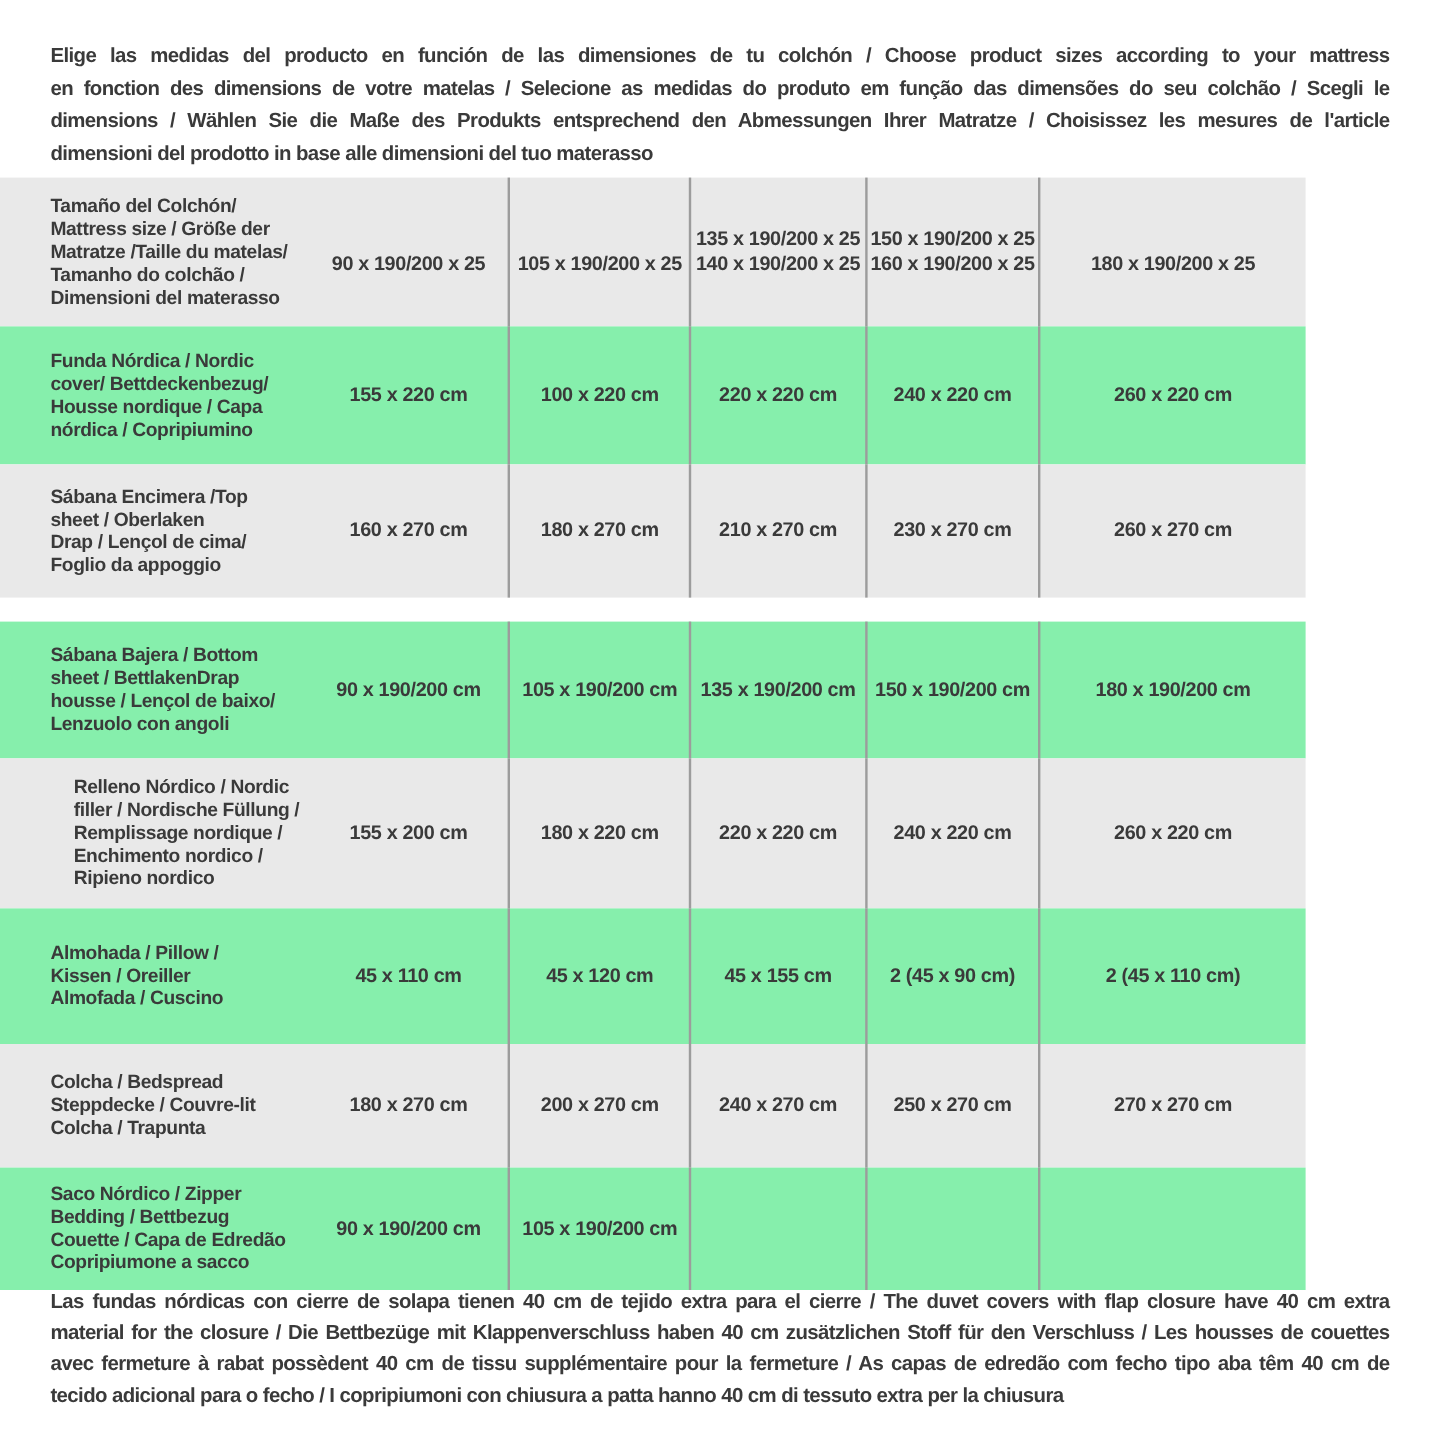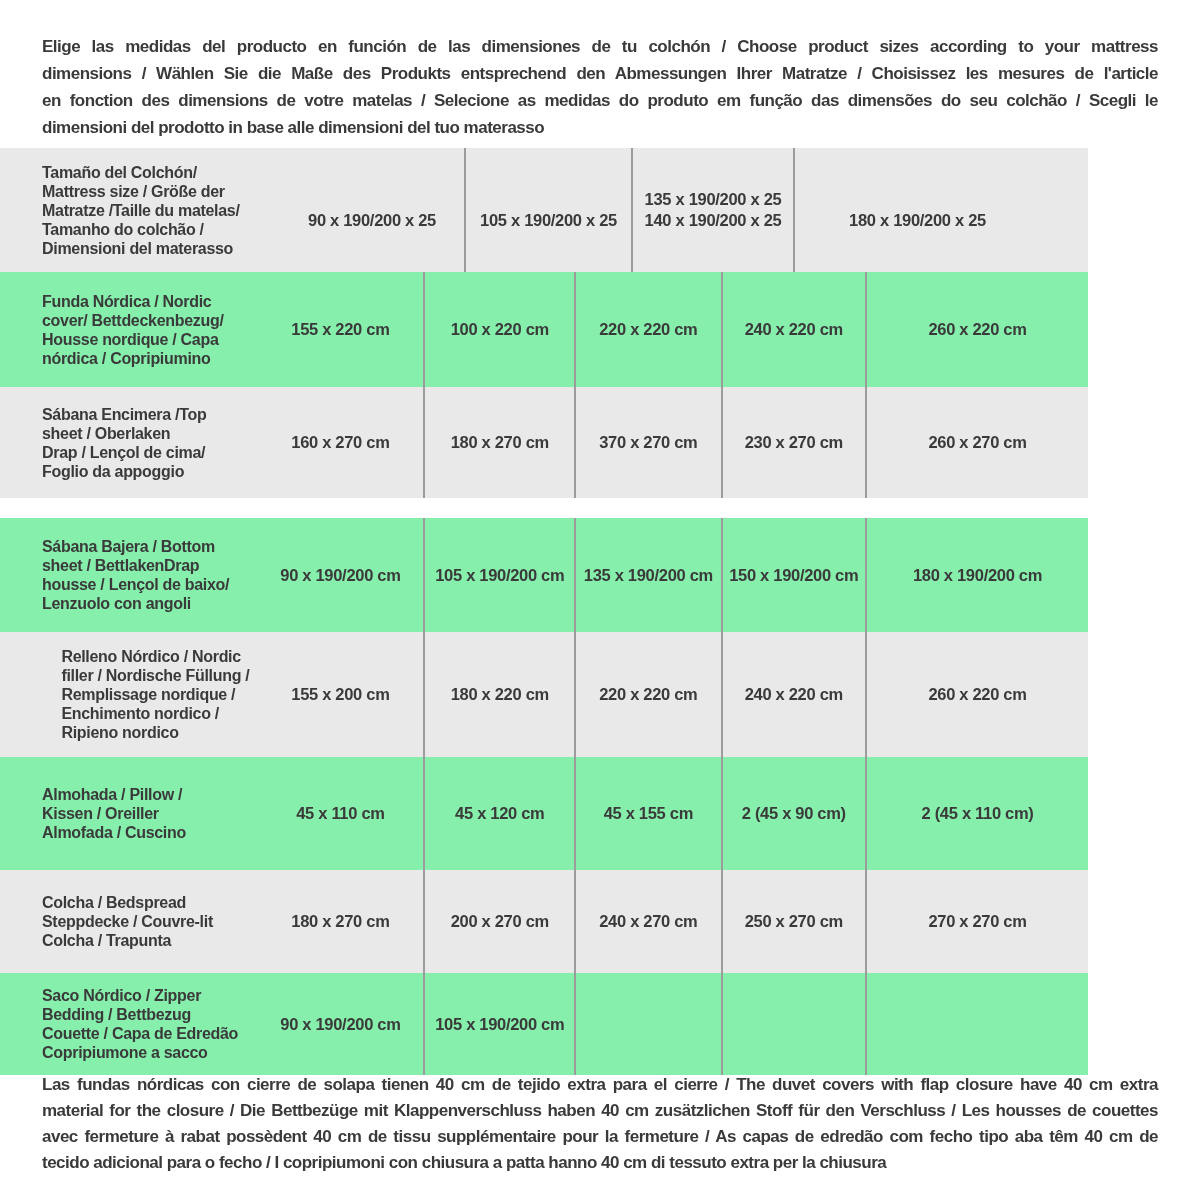--- a/index.html
+++ b/index.html
@@ -51,22 +51,22 @@
     text-align: center;
   }
   .value-text.hdr-shift { transform: translateY(10px); text-align: right; }
 </style>
 </head>
 <body>
 
 <div class="page">
   <div class="para intro" id="intro">
       <div class="pline">Elige las medidas del producto en función de las dimensiones de tu colchón / Choose product sizes according to your mattress</div>
+      <div class="pline">en fonction des dimensions de votre matelas / Selecione as medidas do produto em função das dimensões do seu colchão / Scegli le</div>
       <div class="pline">dimensions / Wählen Sie die Maße des Produkts entsprechend den Abmessungen Ihrer Matratze / Choisissez les mesures de l'article</div>
-      <div class="pline">en fonction des dimensions de votre matelas / Selecione as medidas do produto em função das dimensões do seu colchão / Scegli le</div>
       <div class="pline last">dimensioni del prodotto in base alle dimensioni del tuo materasso</div>
     </div>
   <div class="size-table" id="size-table">
       <div class="trow stripe" style="height: 124px;">
         <div class="cell label" style="width: 280px;">
           <div class="label-text">Tamaño del Colchón/
 Mattress size / Größe der
 Matratze /Taille du matelas/
 Tamanho do colchão /
 Dimensioni del materasso</div>
@@ -74,20 +74,24 @@
         <div class="cell value divider" style="width: 186px;">
           <div class="value-text hdr-shift">90 x 190/200 x 25</div>
         </div>
         <div class="cell value divider" style="width: 167px;">
           <div class="value-text hdr-shift">105 x 190/200 x 25</div>
         </div>
         <div class="cell value divider" style="width: 162px;">
           <div class="value-text">135 x 190/200 x 25
 140 x 190/200 x 25</div>
         </div>
+        <div class="cell value divider" style="width: 160px;">
+          <div class="value-text">150 x 190/200 x 25
+160 x 190/200 x 25</div>
+        </div>
         <div class="cell value" style="width: 245px;">
           <div class="value-text hdr-shift">180 x 190/200 x 25</div>
         </div>
       </div>
       <div class="trow" style="height: 115px;">
         <div class="cell label" style="width: 280px;">
           <div class="label-text">Funda Nórdica / Nordic
 cover/ Bettdeckenbezug/
 Housse nordique / Capa
 nórdica / Copripiumino</div>
@@ -115,21 +119,21 @@
 Drap / Lençol de cima/
 Foglio da appoggio</div>
         </div>
         <div class="cell value divider" style="width: 186px;">
           <div class="value-text">160 x 270 cm</div>
         </div>
         <div class="cell value divider" style="width: 167px;">
           <div class="value-text">180 x 270 cm</div>
         </div>
         <div class="cell value divider" style="width: 162px;">
-          <div class="value-text">370 x 270 cm</div>
+          <div class="value-text">210 x 270 cm</div>
         </div>
         <div class="cell value divider" style="width: 160px;">
           <div class="value-text">230 x 270 cm</div>
         </div>
         <div class="cell value" style="width: 245px;">
           <div class="value-text">260 x 270 cm</div>
         </div>
       </div>
       <div class="trow" style="height: 114px; margin-top: 20px;">
         <div class="cell label" style="width: 280px;">

